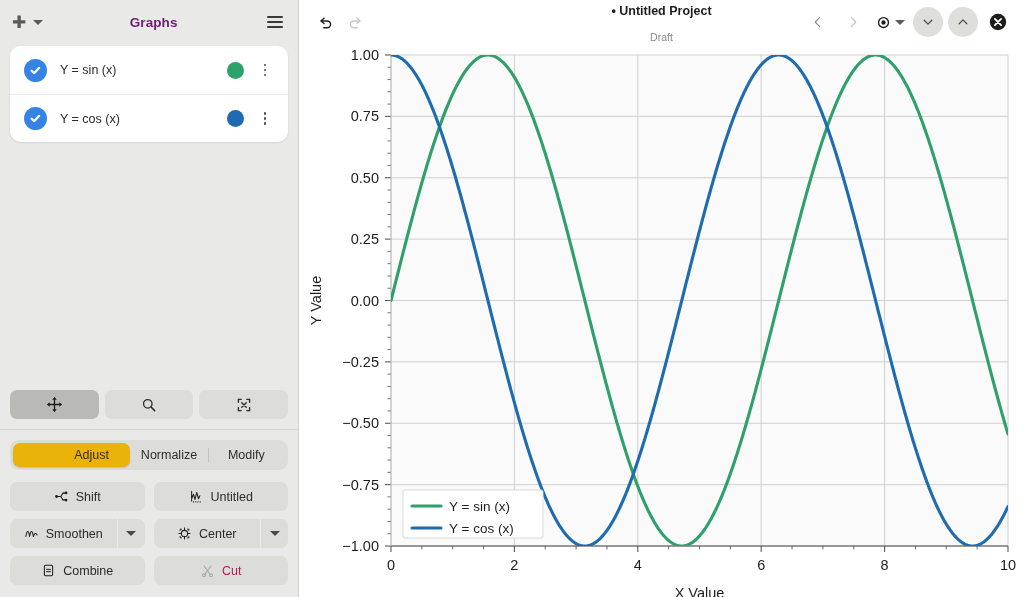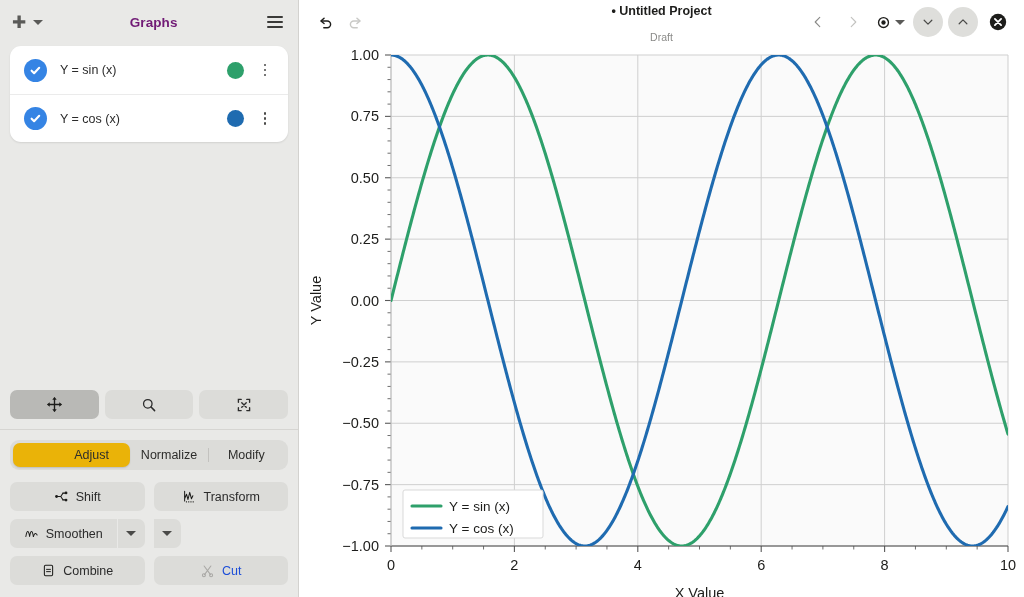--- a/index.html
+++ b/index.html
@@ -85,21 +85,21 @@
     width: 1px; background: #c3c2bf;
   }
 
   
   .act-grid { display: grid; grid-template-columns: 1fr 1fr; gap: 8px 9px; }
   .act-btn {
     height: 29px; border-radius: 7px; background: #dcdcd9; display: flex;
     align-items: center; justify-content: center; gap: 7px; cursor: pointer;
     font-size: 12.5px; color: #2b2b2b; position: relative; padding: 0 8px;
   }
-  .act-btn.disabled { color: #1d4ed8; cursor: default; }
+  .act-btn.disabled { color: #be185d; cursor: default; }
   .act-split { display: flex; gap: 1px; }
   .act-split .act-btn:first-child { flex: 1; border-radius: 7px 0 0 7px; }
   .split-arrow {
     width: 27px; border-radius: 0 7px 7px 0; background: #dcdcd9;
     display: flex; align-items: center; justify-content: center; cursor: pointer;
   }
   .split-arrow .caret-dn { border-top-color: #4a4a48; }
   .ico { display: inline-flex; align-items: center; }
 
   
@@ -255,41 +255,53 @@
                 <path d="M3.5 3 V16 M3.5 13 L6 7 L8 14 L10.3 4.5 L12.6 13 L14.5 9"></path>
               </g>
               <g fill="#1d1d1b">
                 <rect x="5.2" y="16.4" width="1.5" height="1.5"></rect>
                 <rect x="8.2" y="16.4" width="1.5" height="1.5"></rect>
                 <rect x="11.2" y="16.4" width="1.5" height="1.5"></rect>
                 <rect x="14.2" y="16.4" width="1.5" height="1.5"></rect>
               </g>
             </svg>
           </span>
-          <span>Transform</span>
+          <span>Untitled</span>
         </div>
 
         <div class="act-split">
           <div class="act-btn">
             <span class="ico">
               <svg width="15" height="15" viewBox="0 0 20 20">
                 <g stroke="#1d1d1b" stroke-width="1.35" fill="none" stroke-linecap="round" stroke-linejoin="round">
                   <path d="M2.5 14 C4 5, 6 5, 7.5 14 C9 5, 11 5, 12.5 14"></path>
                   <path d="M12.5 14 C14 9, 16 9, 17.5 12"></path>
                 </g>
               </svg>
             </span>
             <span>Smoothen</span>
           </div>
           <div class="split-arrow">
             <span class="caret-dn"></span>
           </div>
         </div>
 
         <div class="act-split">
+          <div class="act-btn">
+            <span class="ico">
+              <svg width="15" height="15" viewBox="0 0 20 20">
+                <circle cx="10" cy="10" r="4.2" stroke="#1d1d1b" stroke-width="1.4" fill="none"></circle>
+                <g stroke="#1d1d1b" stroke-width="1.3" fill="none" stroke-linecap="round">
+                  <path d="M4.2 6 V4.2 H6 M14 4.2 H15.8 V6 M15.8 14 V15.8 H14 M6 15.8 H4.2 V14"></path>
+                  <path d="M10 2.6 V5.6 M10 14.4 V17.4 M2.6 10 H5.6 M14.4 10 H17.4"></path>
+                </g>
+              </svg>
+            </span>
+            <span>Center</span>
+          </div>
           <div class="split-arrow">
             <span class="caret-dn"></span>
           </div>
         </div>
 
         <div class="act-btn">
           <span class="ico">
             <svg width="15" height="15" viewBox="0 0 20 20">
               <rect x="4.5" y="3" width="11" height="14" rx="1.6" stroke="#1d1d1b" stroke-width="1.4" fill="none"></rect>
               <path d="M7.4 8.5 H12.6 M7.4 11.5 H12.6" stroke="#1d1d1b" stroke-width="1.3" stroke-linecap="round"></path>

